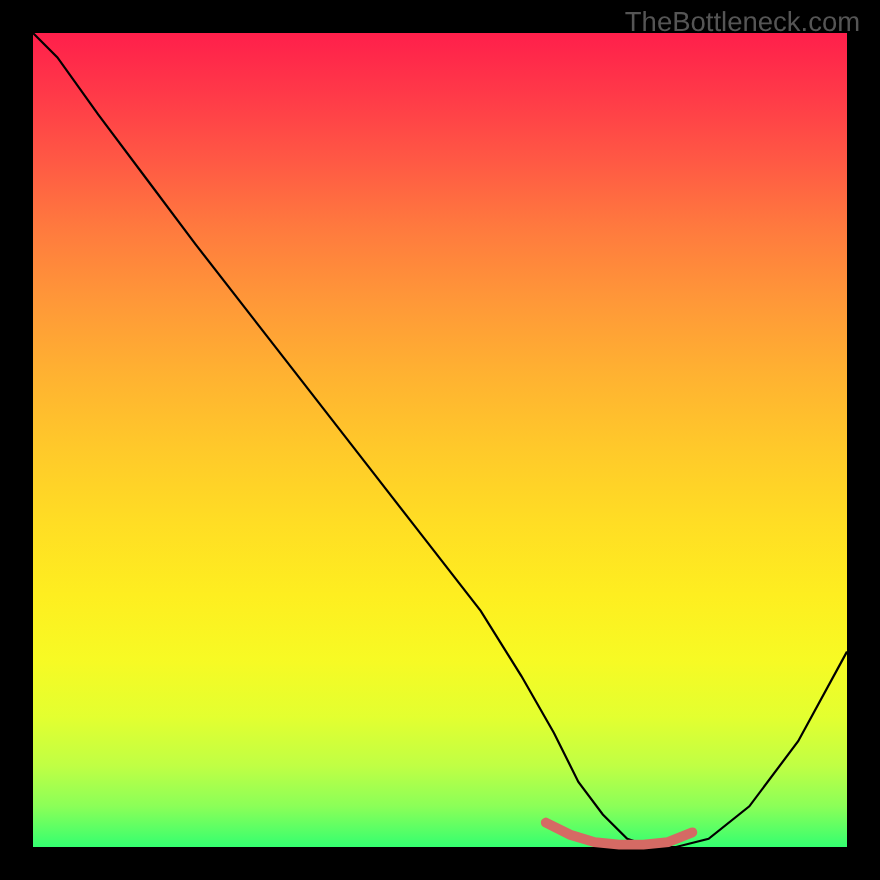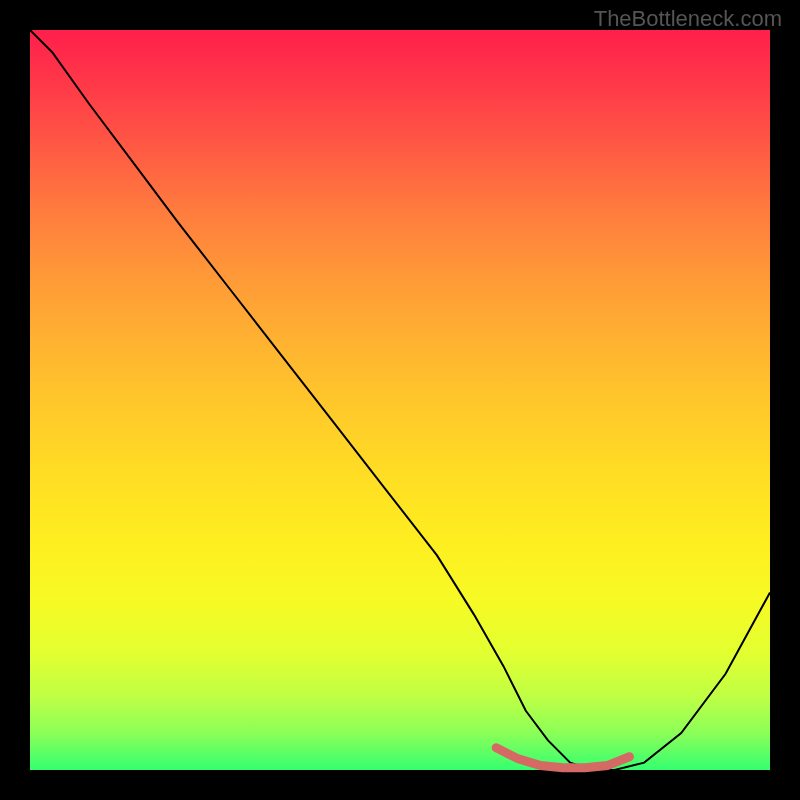--- a/index.html
+++ b/index.html
@@ -8,21 +8,21 @@
     height: 800px;
     background: #000;
     position: relative;
     font-family: Arial, sans-serif;
   }
   .watermark {
     position: absolute;
     top: 6px;
     right: 18px;
     color: #555;
-    font-size: 22px;
+    font-size: 25px;
     font-weight: 500;
     z-index: 3;
   }
   .plot-area {
     position: absolute;
     left: 30px;
     top: 30px;
     width: 740px;
     height: 740px;
   }

